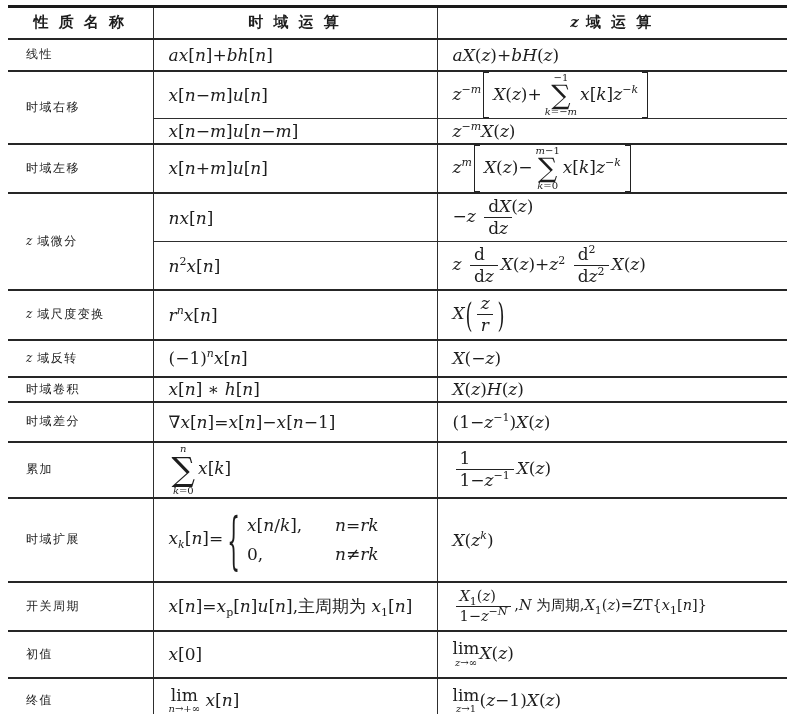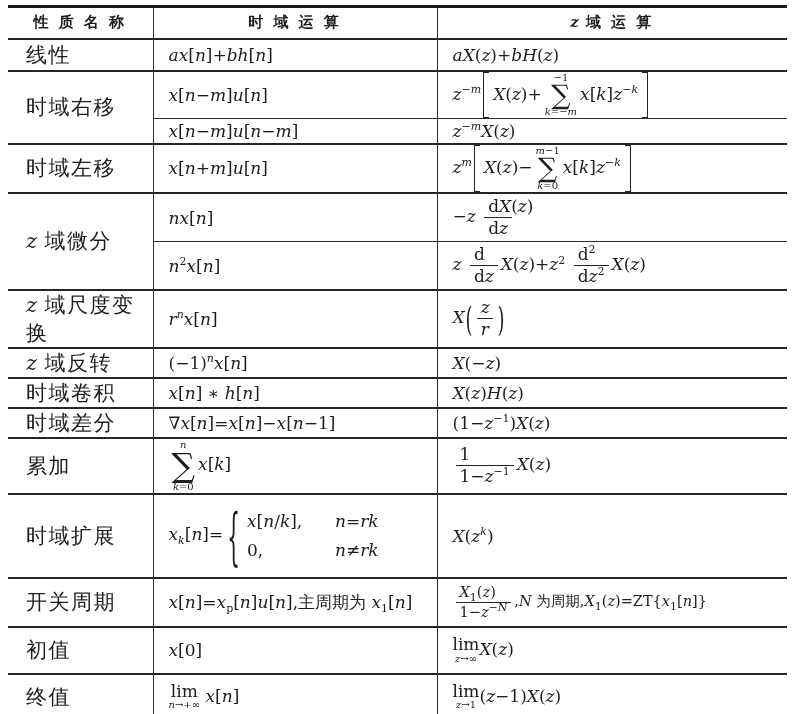--- a/index.html
+++ b/index.html
@@ -30,21 +30,21 @@
   tr.grp > td { border-top:2px solid #262626; }
   tr.sub > td { border-top:1px solid #3a3a3a; }
 
   th {
     font-size:15px; font-weight:bold; letter-spacing:3px;
     text-align:center; background:#fff;
   }
   th i, td.lab i { font-family:"DejaVu Serif", serif; letter-spacing:0; }
 
   td.lab {
-    padding-left:18px; font-size:21px; letter-spacing:1.5px;
+    padding-left:18px; font-size:12px; letter-spacing:1.5px;
     font-family:"Liberation Sans", sans-serif;
   }
 
   td.m {
     font-family:"DejaVu Serif", "Liberation Serif", serif;
     font-size:17px; padding-left:15px; padding-right:4px;
   }
   td.m i { font-style:italic; }
   td.m.tight { font-size:14.5px; }
 
@@ -155,39 +155,39 @@
       <tr class="sub" style="height:48px">
         <td class="m"><i>n</i><sup>2</sup><i>x</i>[<i>n</i>]</td>
         <td class="m"><i>z</i> <span class="fr">
               <span>d</span>
               <span class="d">d<i>z</i></span>
             </span><i>X</i>(<i>z</i>)+<i>z</i><sup>2</sup> <span class="fr">
               <span>d<sup>2</sup></span>
               <span class="d">d<i>z</i><sup>2</sup></span>
             </span><i>X</i>(<i>z</i>)</td>
       </tr>
-      <tr class="grp" style="height:56px">
+      <tr class="grp" style="height:50px">
         <td class="lab"><i>z</i> 域尺度变换</td>
         <td class="m"><i>r</i><sup><i>n</i></sup><i>x</i>[<i>n</i>]</td>
         <td class="m"><i>X</i><span class="bp">(</span><span class="fr">
               <span><i>z</i></span>
               <span class="d"><i>r</i></span>
             </span><span class="bp">)</span></td>
       </tr>
-      <tr class="grp" style="height:28px">
+      <tr class="grp" style="height:37px">
         <td class="lab"><i>z</i> 域反转</td>
         <td class="m">(−1)<sup><i>n</i></sup><i>x</i>[<i>n</i>]</td>
         <td class="m"><i>X</i>(−<i>z</i>)</td>
       </tr>
       <tr class="grp" style="height:25px">
         <td class="lab">时域卷积</td>
         <td class="m"><i>x</i>[<i>n</i>] ∗ <i>h</i>[<i>n</i>]</td>
         <td class="m"><i>X</i>(<i>z</i>)<i>H</i>(<i>z</i>)</td>
       </tr>
-      <tr class="grp" style="height:24px">
+      <tr class="grp" style="height:40px">
         <td class="lab">时域差分</td>
         <td class="m">∇<i>x</i>[<i>n</i>]=<i>x</i>[<i>n</i>]−<i>x</i>[<i>n</i>−1]</td>
         <td class="m">(1−<i>z</i><sup>−1</sup>)<i>X</i>(<i>z</i>)</td>
       </tr>
       <tr class="grp" style="height:47px">
         <td class="lab">累加</td>
         <td class="m"><span class="sum big">
               <span class="t"><i>n</i></span>
               <span class="s">∑</span>
               <span class="b"><i>k</i>=0</span>

